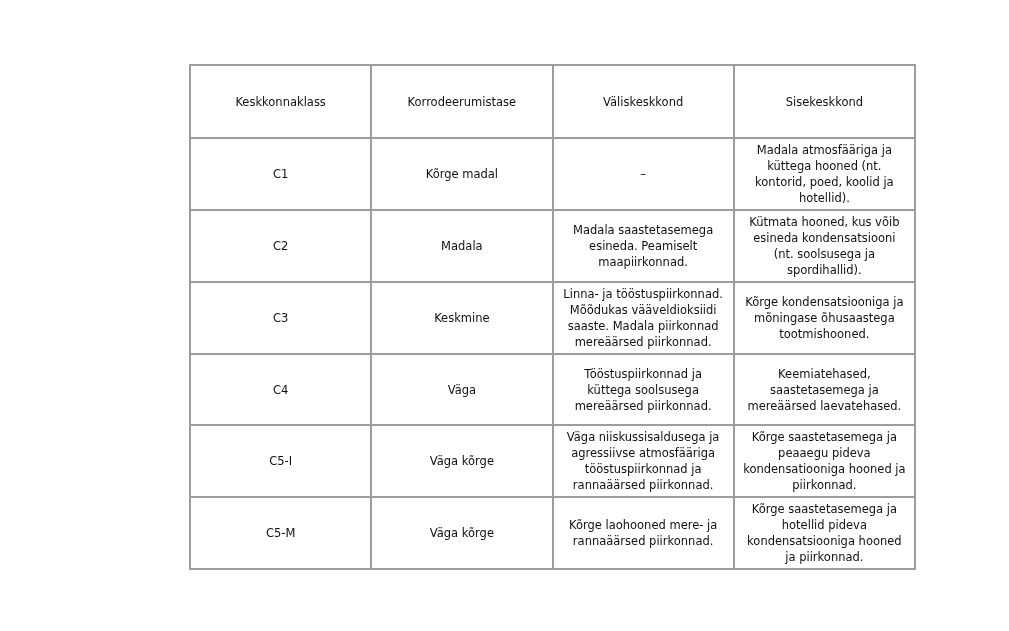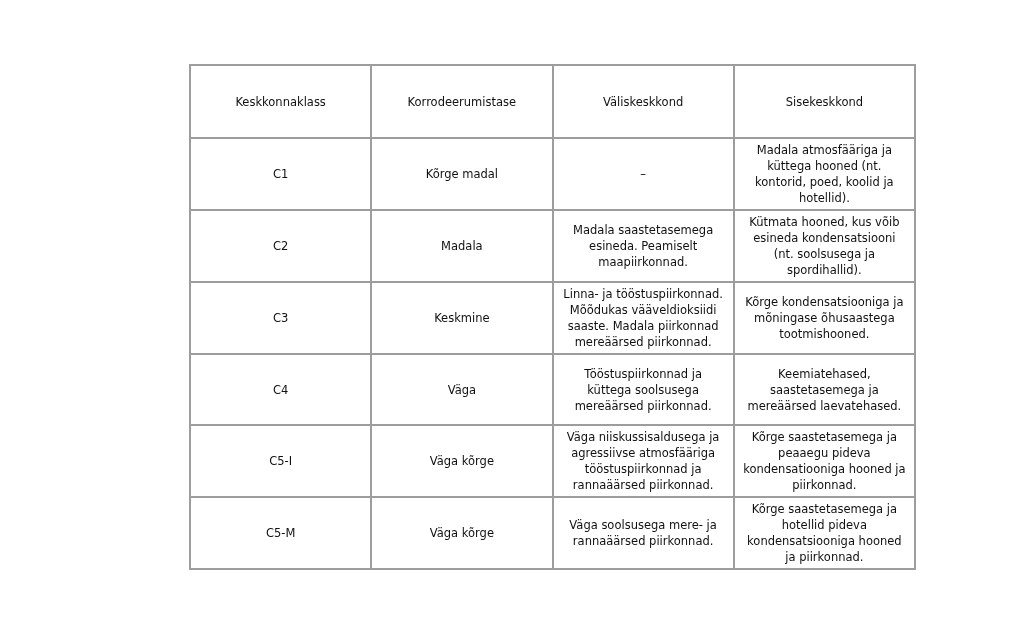--- a/index.html
+++ b/index.html
@@ -83,18 +83,18 @@
       </tr>
       <tr>
         <td>C5-I</td>
         <td>Väga kõrge</td>
         <td>Väga niiskussisaldusega ja agressiivse atmosfääriga tööstuspiirkonnad ja rannaäärsed piirkonnad.</td>
         <td>Kõrge saastetasemega ja peaaegu pideva kondensatiooniga hooned ja piirkonnad.</td>
       </tr>
       <tr>
         <td>C5-M</td>
         <td>Väga kõrge</td>
-        <td>Väga soolsusega mere- ja rannaäärsed piirkonnad.</td>
+        <td>Kõrge laohooned mere- ja rannaäärsed piirkonnad.</td>
         <td>Kõrge saastetasemega ja hotellid pideva kondensatsiooniga hooned ja piirkonnad.</td>
       </tr>
     </tbody>
   </table>
 </div>
 
 </body></html>

